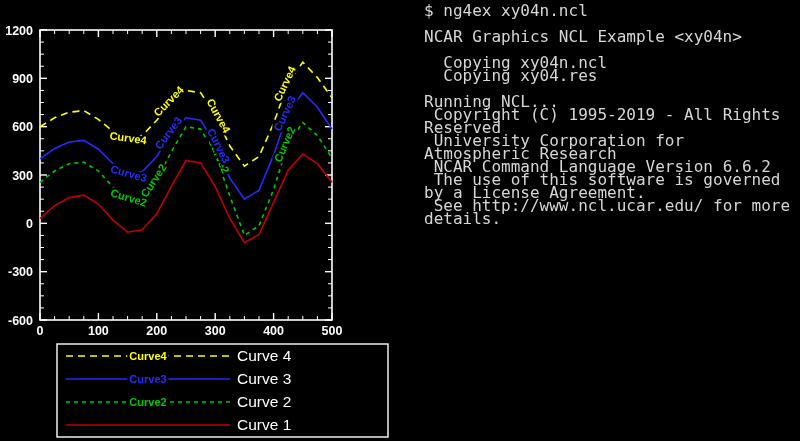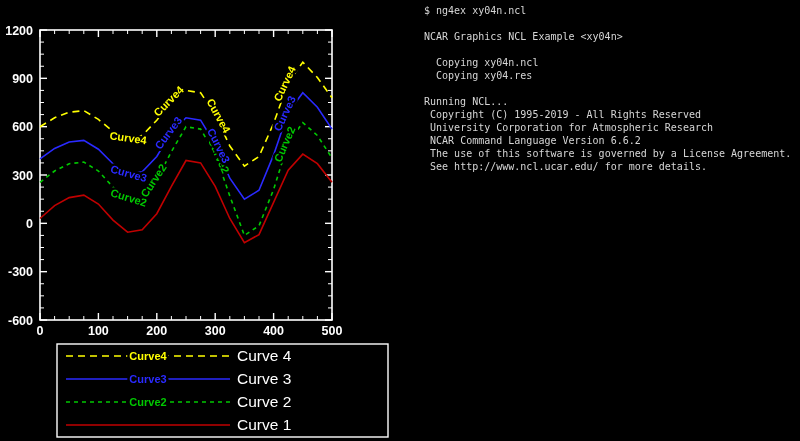--- a/index.html
+++ b/index.html
@@ -1,20 +1,20 @@
 <!DOCTYPE html>
 <html><head>
 <meta charset="utf-8">
 <style>
   html,body{margin:0;padding:0;background:#000;}
   .app{position:relative;width:800px;height:441px;background:#000;overflow:hidden;
        font-family:"Liberation Sans",sans-serif;}
   .plot-panel{position:absolute;left:0;top:0;width:420px;height:441px;}
   .terminal{position:absolute;left:424px;top:4px;width:374px;height:433px;}
-  .terminal pre{margin:0;font-family:"DejaVu Sans Mono",monospace;font-size:10px;
+  .terminal pre{margin:0;font-family:"DejaVu Sans Mono",monospace;font-size:16px;
        line-height:13px;color:#d6d6d6;white-space:pre-wrap;}
   .ticklabel{font-family:"Liberation Sans",sans-serif;font-size:12.5px;font-weight:bold;fill:#ffffff;}
   .linelabel{font-family:"Liberation Sans",sans-serif;font-size:11px;font-weight:bold;
        paint-order:stroke;stroke:#000000;stroke-width:5px;stroke-linejoin:round;}
   .legend-big{font-family:"Liberation Sans",sans-serif;font-size:15.5px;fill:#ffffff;}
 </style>
 </head>
 <body>
 
 <div class="app">

